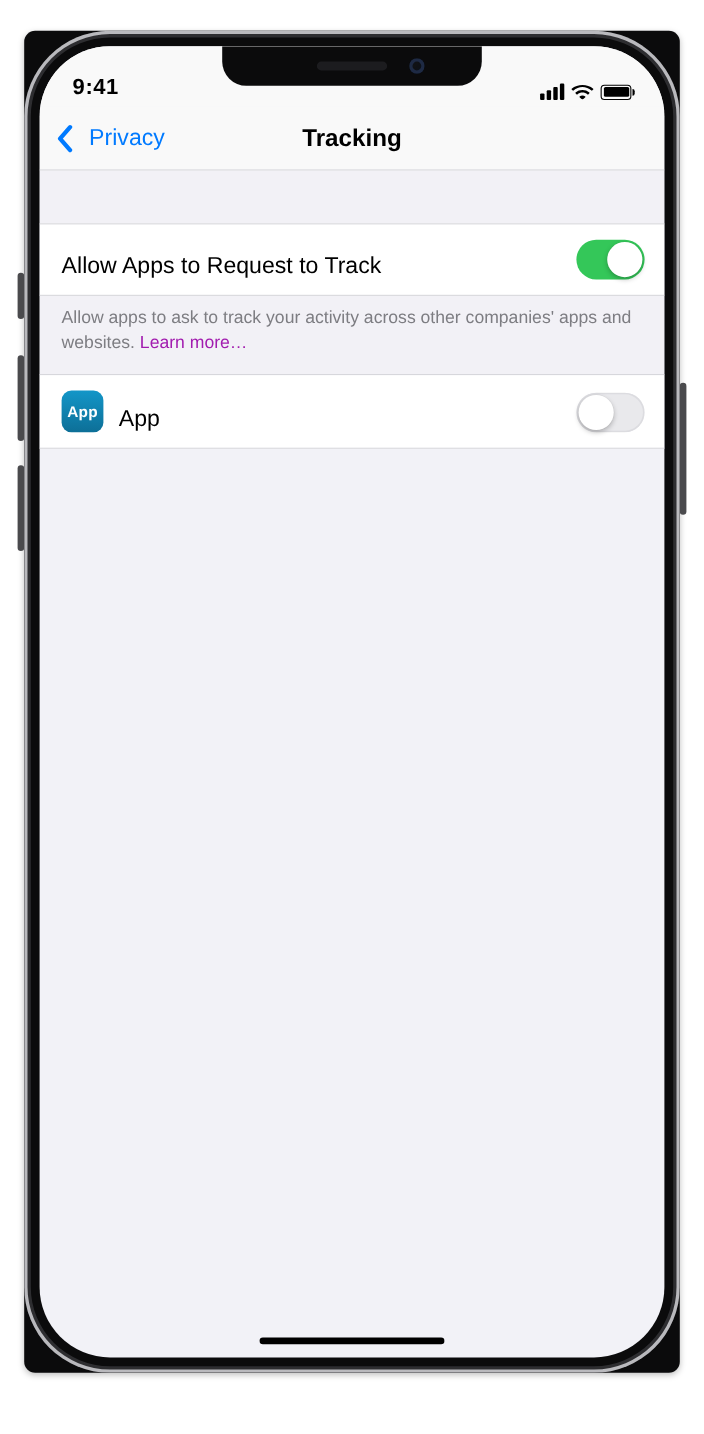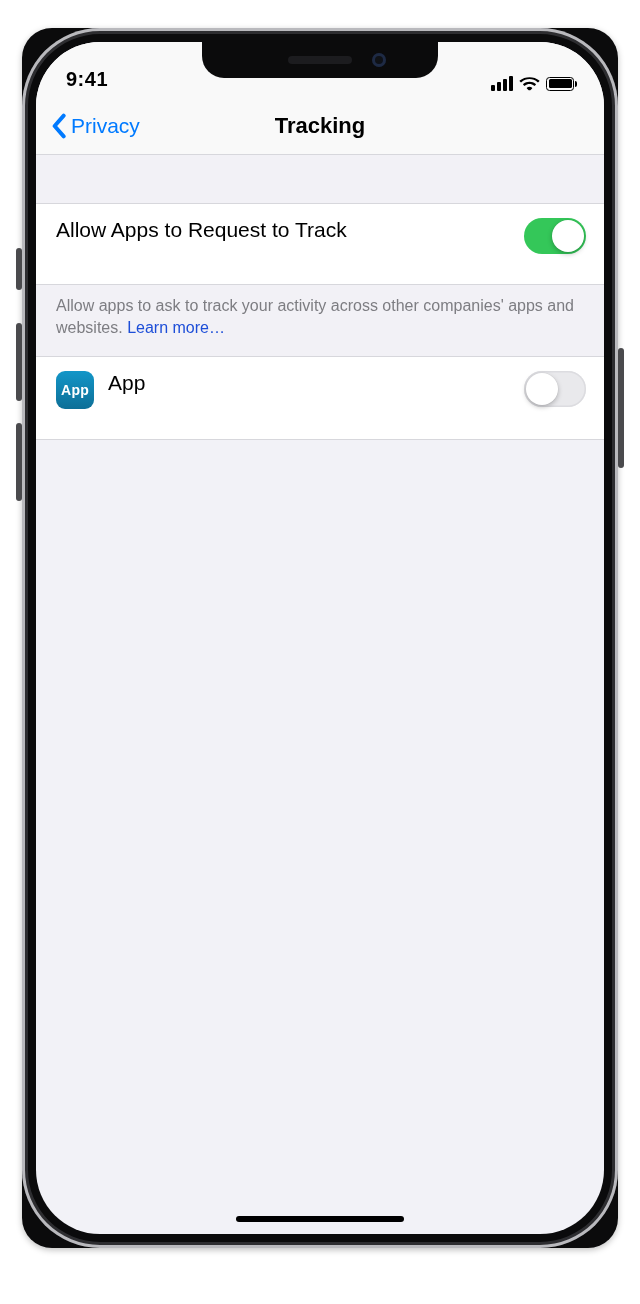--- a/index.html
+++ b/index.html
@@ -1,21 +1,21 @@
 <!DOCTYPE html>
 <html><head>
   <meta charset="utf-8">
   <style>
     * { margin:0; padding:0; box-sizing:border-box; -webkit-font-smoothing:antialiased; }
     body { background:#fff; font-family:-apple-system, "SF Pro Text", "Helvetica Neue", Arial, sans-serif; width:640px; height:1304px; display:flex; align-items:flex-start; justify-content:center; }
 
     
     .phone {
       width:596px; height:1220px; margin-top:28px;
-      border-radius:30px;
+      border-radius:10px;
       background:#0b0b0c;
       padding:14px;
       position:relative;
       box-shadow:0 2px 6px rgba(0,0,0,.25);
     }
     .phone::after{
       content:""; position:absolute; inset:0; border-radius:78px; pointer-events:none;
       box-shadow:inset 0 0 0 3px #b9b9bd, inset 0 0 0 6px #2d2d30;
     }
     .side-btn{position:absolute; background:#4a4a4d; border-radius:3px;}
@@ -51,44 +51,44 @@
     .status .indicators{display:flex; align-items:center; gap:6px;}
     .bars{display:flex; align-items:flex-end; gap:2px;}
     .bars span{width:4px; background:#000; border-radius:1px;}
     .bars span:nth-child(1){height:6px;} .bars span:nth-child(2){height:9px;} .bars span:nth-child(3){height:12px;} .bars span:nth-child(4){height:15px;}
     .battery{width:28px; height:14px; border:1.5px solid #000; border-radius:3.5px; position:relative;}
     .battery::after{content:""; position:absolute; right:-4px; top:3px; width:2.5px; height:6px; background:#000; border-radius:0 2px 2px 0;}
     .battery i{position:absolute; inset:1.5px; background:#000; border-radius:1.5px;}
 
     
     .nav{height:58px; background:#f9f9f9; border-bottom:1px solid #d7d7dc; display:flex; align-items:center; position:relative;}
-    .back{display:flex; align-items:center; gap:4px; color:#007aff; font-size:21px; padding-left:14px; cursor:pointer;}
+    .back{display:flex; align-items:center; gap:14px; color:#007aff; font-size:21px; padding-left:14px; cursor:pointer;}
     .back svg{width:17px; height:26px;}
     .nav .title{position:absolute; left:0; right:0; text-align:center; font-size:22px; font-weight:600; color:#000; pointer-events:none;}
 
     
     .content{background:#f2f1f6;}
     .spacer-top{height:48px;}
 
     .row{background:#fff; border-top:1px solid #d7d7dc; border-bottom:1px solid #d7d7dc;
-         display:flex; align-items:flex-start; padding:14px 18px 30px 20px; min-height:60px;}
+         display:flex; align-items:flex-end; padding:14px 18px 14px 20px; min-height:60px;}
     .row .label{font-size:21px; color:#000; flex:1;}
     .row .icon{width:38px; height:38px; border-radius:9px; margin-right:14px; background:linear-gradient(180deg,#1396c8,#0d6f97);
        display:flex; align-items:center; justify-content:center; color:#fff; font-weight:600; font-size:14px;}
     .row .icon span{letter-spacing:.2px;}
 
     
     .switch{position:relative; width:62px; height:36px; cursor:pointer;}
     .switch .track{position:absolute; inset:0; border-radius:18px; background:#e9e9ec; box-shadow:inset 0 0 0 1.5px #dcdce0; transition:background .15s;}
     .switch .knob{position:absolute; top:2px; left:2px; width:32px; height:32px; background:#fff; border-radius:50%; box-shadow:0 2px 5px rgba(0,0,0,.25), 0 0 0 .5px rgba(0,0,0,.04);} 
     .switch.on .track{background:#34c759; box-shadow:none;}
     .switch.on .knob{left:auto; right:2px;}
 
     .footer-text{padding:10px 20px 18px; font-size:16px; line-height:1.35; color:#7d7d82;}
-    .footer-text a{color:#1d4ed8; text-decoration:none;}
+    .footer-text a{color:#a21caf; text-decoration:none;}
 
     
     .home-indicator{position:absolute; bottom:12px; left:50%; transform:translateX(-50%); width:168px; height:6px; background:#000; border-radius:3px;}
   </style>
 </head>
 <body>
 
 <div class="phone">
   <div class="side-btn sb-left1"></div>
   <div class="side-btn sb-left2"></div>

